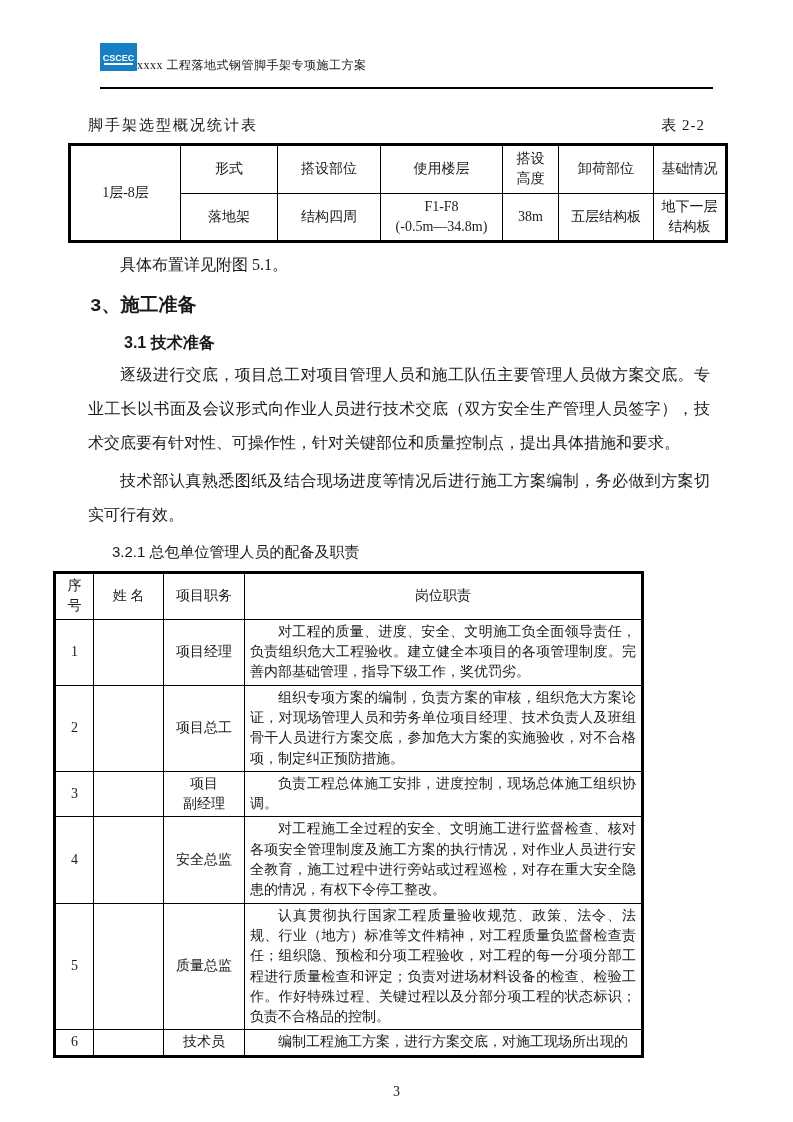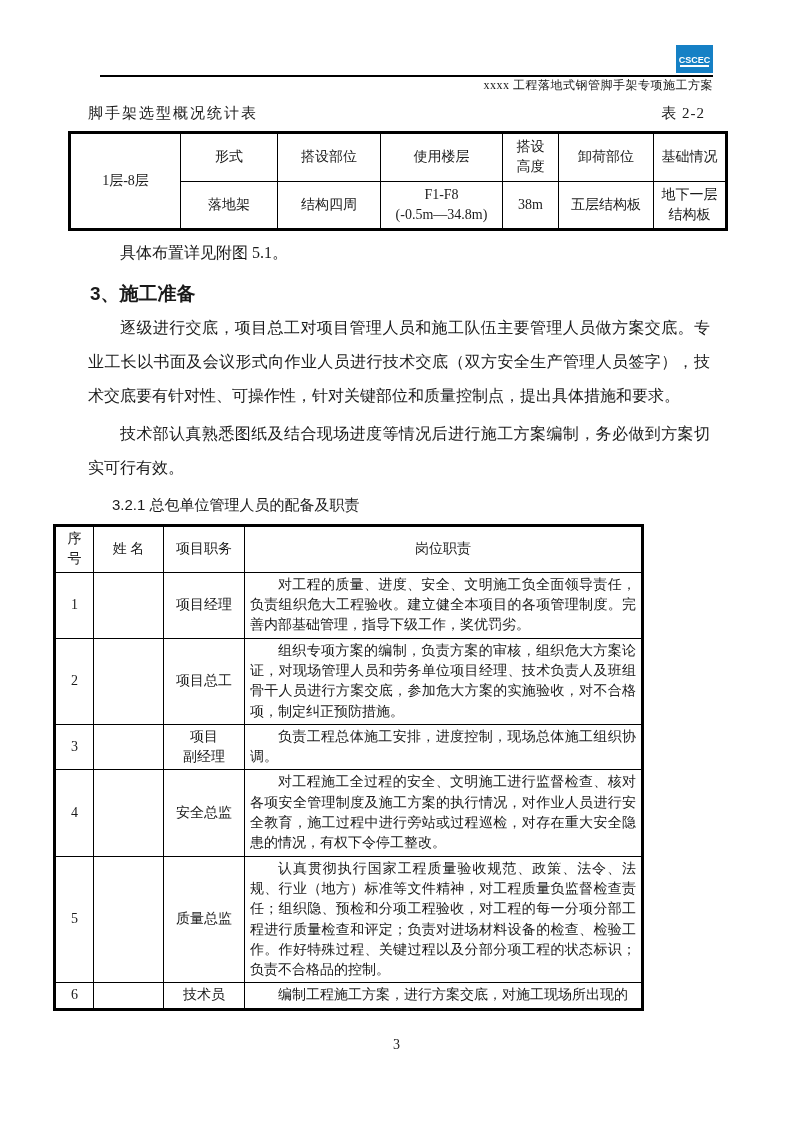--- a/index.html
+++ b/index.html
@@ -15,23 +15,22 @@
     box-sizing: border-box;
     padding-top: 45px;
   }
   
   .doc-header {
     margin: 0 80px 0 100px;
     display: flex;
     align-items: flex-end;
     justify-content: flex-start;
     border-bottom: 2px solid #000;
-    padding-bottom: 0;
+    padding-bottom: 12px;
     height: 30px;
-    flex-direction: column;
   }
   .logo-box { display:block; }
   .doc-header-title {
     font-size: 12px;
     letter-spacing: 0.5px;
     padding-bottom: 1px;
   }
   
   .caption-row {
     position: relative;
@@ -76,21 +75,21 @@
   .pre { white-space: pre-line; }
   
   .note {
     margin: 10px 83px 0 88px;
     font-size: 16px;
     text-indent: 2em;
     line-height: 24px;
   }
   .h1 {
     margin: 16px 80px 0 90px;
-    font-family: Liberation Sans, sans-serif;
+    font-family: Liberation Mono, monospace;
     font-weight: bold;
     font-size: 19px;
     line-height: 26px;
   }
   .h2 {
     margin: 13px 80px 0 124px;
     font-family: "Liberation Sans", "DejaVu Sans", sans-serif;
     font-weight: bold;
     font-size: 16px;
     line-height: 22px;
@@ -166,20 +165,21 @@
         <td class="pre">五层结构板</td>
         <td class="pre">地下一层
 结构板</td>
       </tr>
     </tbody>
   </table>
 
   <div class="note">具体布置详见附图 5.1。</div>
 
   <div class="h1">3、施工准备</div>
+  <div class="h2">3.1 技术准备</div>
   <div class="para">逐级进行交底，项目总工对项目管理人员和施工队伍主要管理人员做方案交底。专业工长以书面及会议形式向作业人员进行技术交底（双方安全生产管理人员签字），技术交底要有针对性、可操作性，针对关键部位和质量控制点，提出具体措施和要求。</div>
   <div class="para">技术部认真熟悉图纸及结合现场进度等情况后进行施工方案编制，务必做到方案切实可行有效。</div>
   <div class="h3">3.2.1 总包单位管理人员的配备及职责</div>
 
   <table class="t2">
     <colgroup>
       <col style="width:39px">
         <col style="width:70px">
         <col style="width:81px">
         <col style="width:398px">

